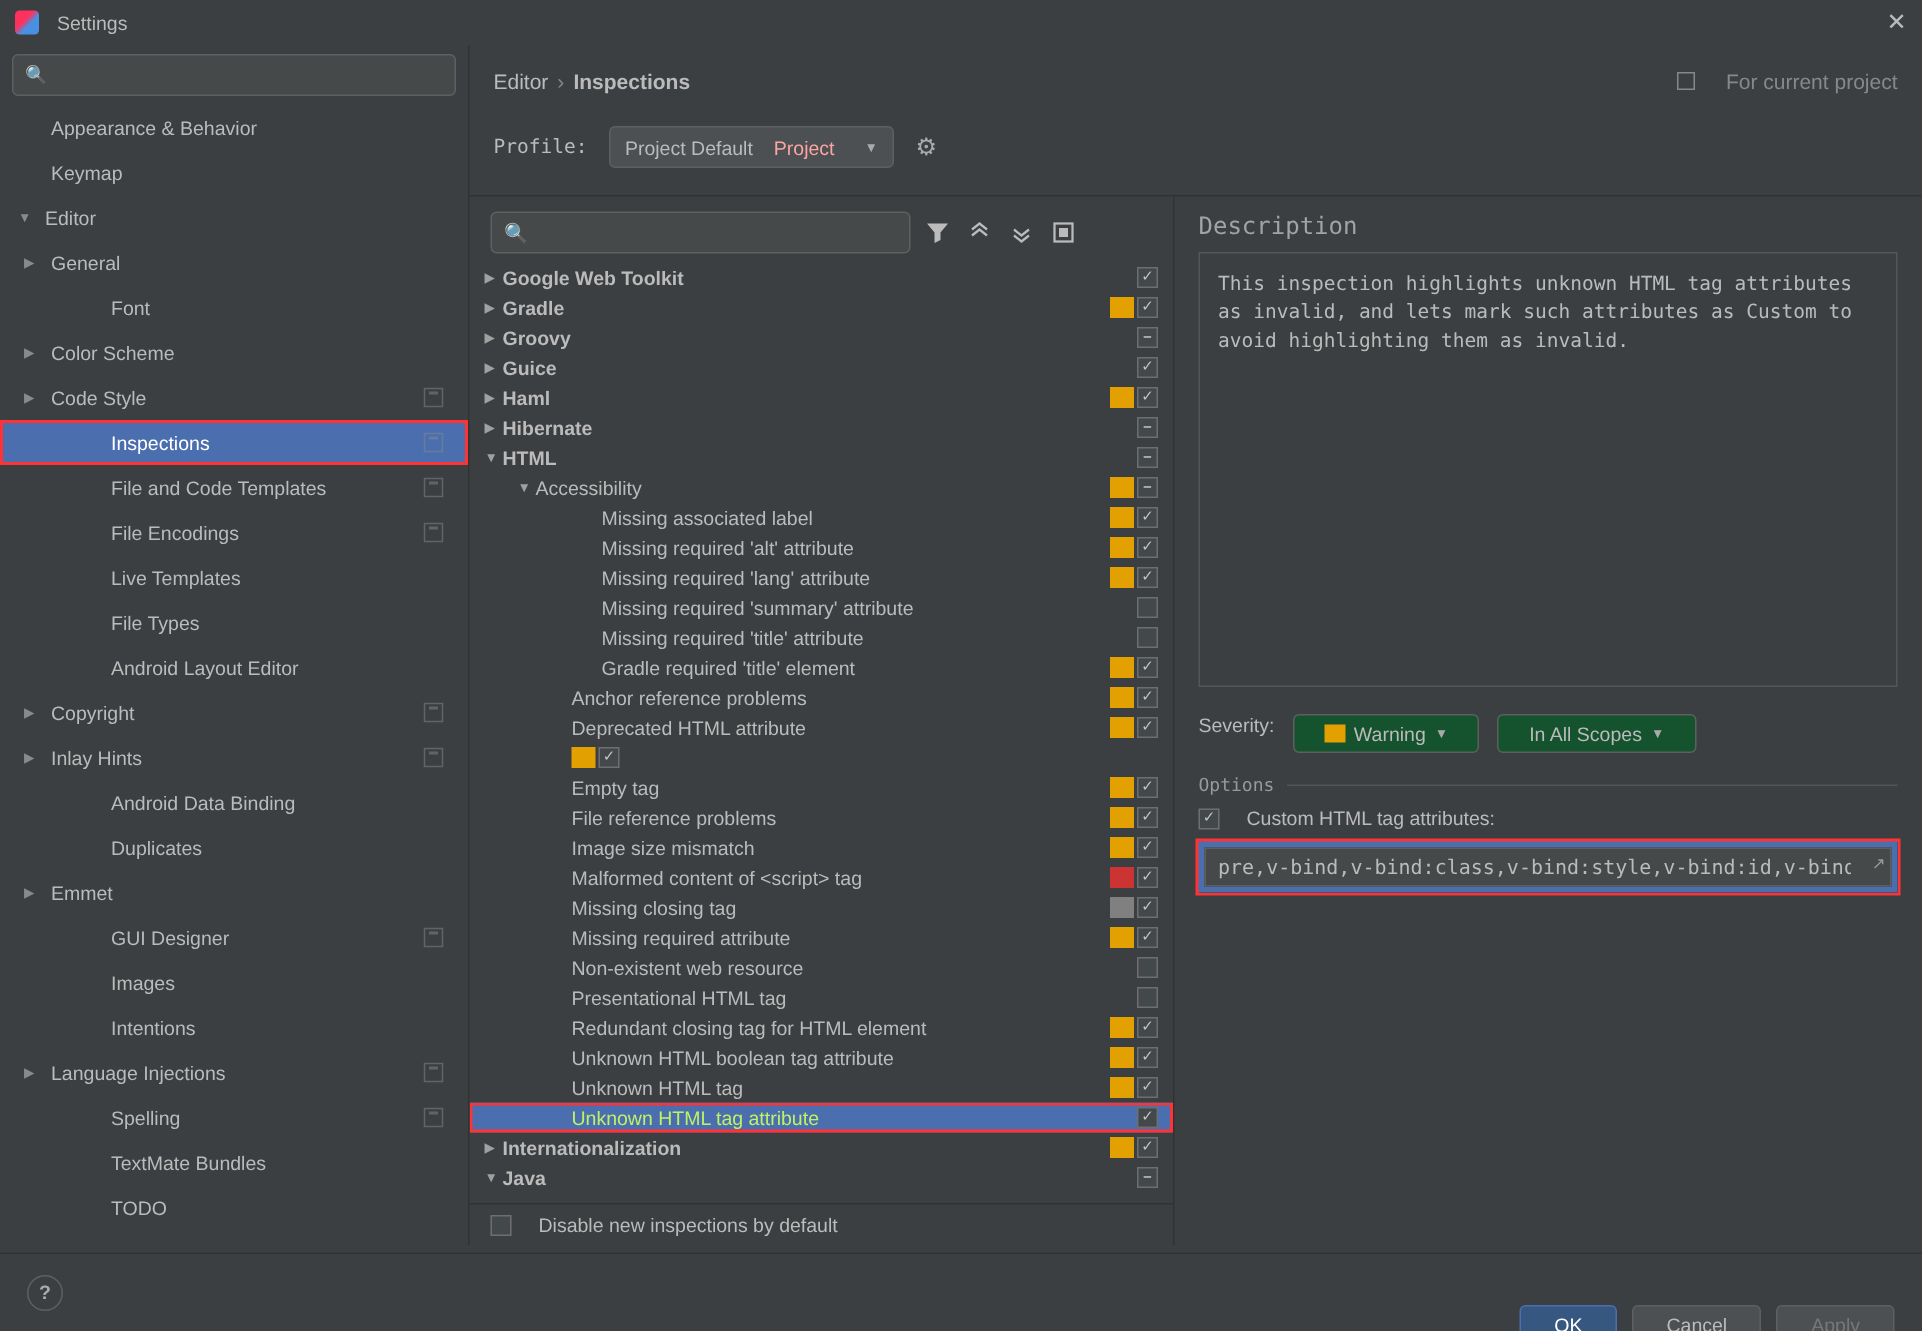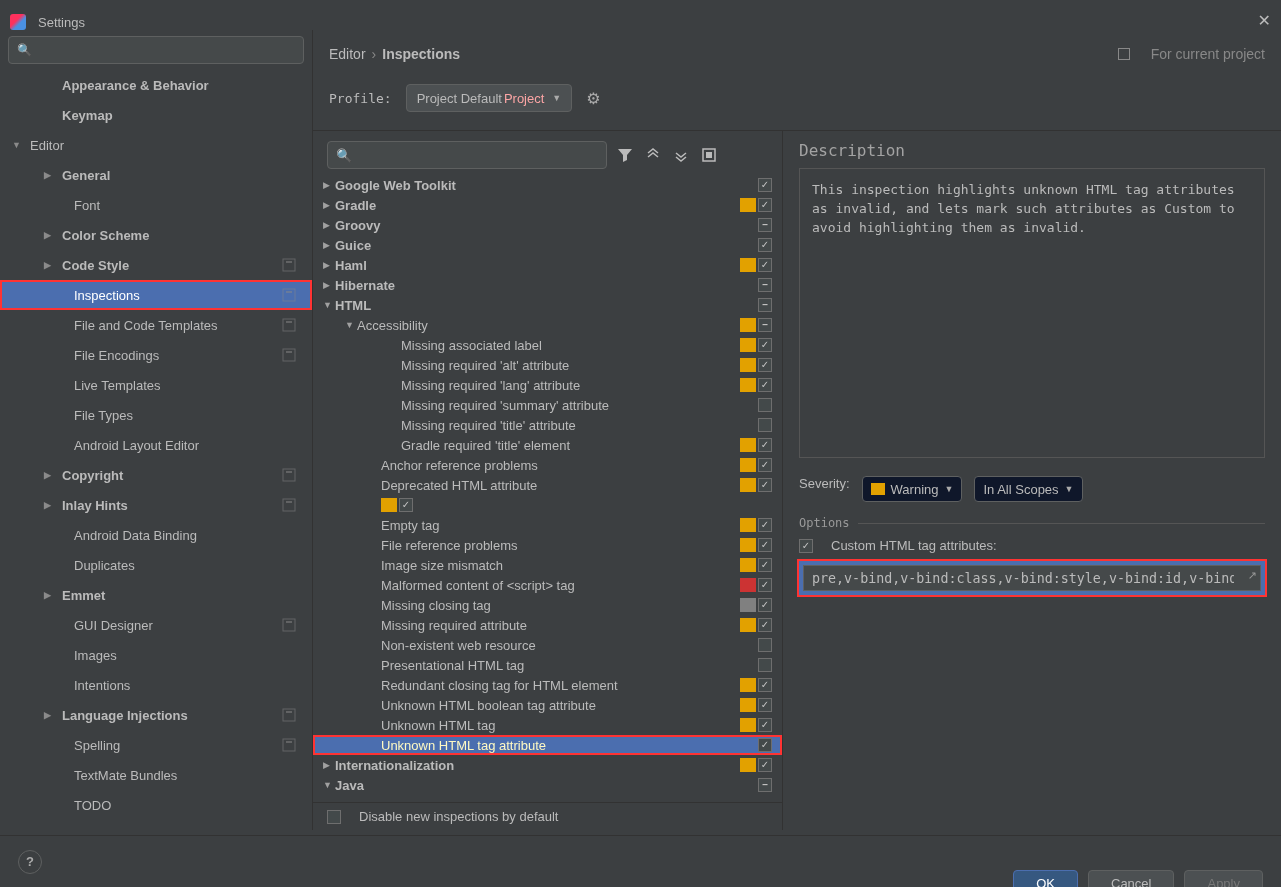--- a/index.html
+++ b/index.html
@@ -1,84 +1,84 @@
 <!DOCTYPE html>
 <html><head>
 <meta charset="utf-8">
 <style>
 * { margin: 0; padding: 0; box-sizing: border-box; font-family: "Segoe UI", Arial, sans-serif; }
 body { background: #3c3f41; color: #bbbbbb; width: 1281px; height: 887px; overflow: hidden; font-size: 13px; }
 
-.titlebar { display: flex; align-items: flex-end; height: 30px; padding: 0 10px; }
+.titlebar { display: flex; align-items: center; height: 30px; padding: 0 10px; }
 .titlebar .app-icon { width: 16px; height: 16px; background: linear-gradient(135deg,#fe315d 0%,#fe315d 40%,#4a90e2 60%,#4a90e2 100%); border-radius: 3px; margin-right: 12px; }
 .titlebar .close { margin-left: auto; cursor: pointer; color: #bbbbbb; font-size: 16px; }
 
 .main { display: flex; height: 800px; }
 
 .sidebar { width: 312px; background: #3c3f41; display: flex; flex-direction: column; }
 .sidebar-search { margin: 6px 8px; height: 28px; background: #45494a; border: 1px solid #5e6060; border-radius: 4px; display: flex; align-items: center; padding: 0 8px; }
 .sidebar-search .sicon { color: #6e6e6e; font-size: 12px; margin-right: 4px; }
 .sidebar-search input { background: transparent; border: none; outline: none; color: #bbbbbb; flex: 1; font-size: 13px; }
 
 .navlist { flex: 1; overflow-y: auto; }
 .nav-item { display: flex; align-items: center; height: 30px; padding-left: 12px; cursor: pointer; font-family: "Consolas","Menlo",monospace; font-size: 13px; }
-.nav-item.l1 { padding-left: 44px; font-weight: bold; }
+.nav-item.l1 { padding-left: 16px; }
 .nav-item.l2 { padding-left: 56px; }
 .nav-item.selected { background: #4b6eaf; color: #ffffff; }
 .nav-item .arrow { width: 12px; display: inline-block; color: #8a8a8a; font-size: 9px; margin-right: 6px; }
 .nav-item .proj { margin-left: auto; margin-right: 16px; width: 14px; height: 14px; opacity: 0.5; }
 .nav-item.highlighted-red { box-shadow: inset 0 0 0 2px #ff3333; }
 
 .content { flex: 1; display: flex; flex-direction: column; border-left: 1px solid #323232; }
 
 .breadcrumb { display: flex; align-items: center; height: 40px; padding: 8px 16px 0; font-family: "Consolas","Menlo",monospace; font-size: 14px; }
 .breadcrumb .sep { margin: 0 6px; color: #888; }
 .breadcrumb .proj-label { margin-left: auto; color: #888; display:flex; align-items:center; gap:21px;}
 .breadcrumb .proj-icon-small { width:12px; height:12px; border:1px solid #888; }
 
 .profile-row { display: flex; align-items: center; padding: 14px 16px 18px; gap: 14px; border-bottom: 1px solid #323232;}
 .profile-label { font-family: "Consolas","Menlo",monospace; }
-.profile-select { display: inline-flex; align-items: center; background: #4c5052; border: 1px solid #5e6060; border-radius: 4px; height: 28px; padding: 0 10px; gap: 2px; font-family: "Consolas","Menlo",monospace; cursor:pointer;}
+.profile-select { display: inline-flex; align-items: center; background: #4c5052; border: 1px solid #5e6060; border-radius: 4px; height: 28px; padding: 0 10px; gap: 14px; font-family: "Consolas","Menlo",monospace; cursor:pointer;}
 .profile-select .sub { color: #fca5a5; }
 .profile-select .dd { color: #aaa; font-size: 9px; margin-left: 6px; }
 .gear { color: #aaa; cursor: pointer; font-size: 16px; }
 
 .insp-body { flex: 1; display: flex; overflow: hidden; }
 .insp-left { width: 470px; display: flex; flex-direction: column; border-right: 1px solid #323232; }
 .insp-toolbar { display: flex; align-items: center; padding: 10px 14px 6px; gap: 8px; }
 .insp-search { flex: 0 0 280px; height: 28px; background: #45494a; border: 1px solid #5e6060; border-radius: 4px; display: flex; align-items: center; padding: 0 8px; }
 .insp-search input { background: transparent; border: none; outline: none; color: #bbbbbb; flex: 1; }
 .tb-icon { width: 20px; height: 20px; display: flex; align-items: center; justify-content: center; color: #bbbbbb; cursor: pointer; font-size: 13px; }
 
 .tree { flex: 1; overflow-y: auto; font-family: "Consolas","Menlo",monospace; font-size: 13px; }
 .tree-row { display: flex; align-items: center; height: 20px; padding-left: 8px; cursor: pointer; }
 .tree-row .tarrow { width: 12px; font-size: 9px; color: #a0a0a0; }
 .tree-row .tlabel { flex: 1; white-space: nowrap; }
 .tree-row.d0 .tlabel { font-weight: bold; }
 .tree-row.d0 { padding-left: 10px; }
 .tree-row.d1 { padding-left: 32px; }
 .tree-row.d2 { padding-left: 56px; }
 .tree-row.d3 { padding-left: 76px; }
-.tree-row.selected { background: #4b6eaf; color: #fef9c3; }
+.tree-row.selected { background: #4b6eaf; color: #bef264; }
 .tree-row.hl-red { box-shadow: inset 0 0 0 2px #ff3333; }
 .sev-box { width: 16px; height: 14px; margin-right: 2px; }
 .sev-yellow { background: #e2a100; }
 .sev-gray { background: #808080; }
 .sev-red { background: #cc3333; }
 .cb { width: 14px; height: 14px; background: #43494a; border: 1px solid #6e6e6e; margin-right: 10px; display: inline-flex; align-items: center; justify-content: center; color: #c4c4c4; font-size: 10px; cursor:pointer; line-height:1;}
 .cb.checked::after { content: "✓"; }
 .cb.mixed::after { content: "–"; font-weight: bold; }
 
 .disable-row { display: flex; align-items: center; padding: 6px 14px; border-top: 1px solid #323232; font-family: "Consolas","Menlo",monospace; gap:8px;}
 
 .insp-right { flex: 1; display: flex; flex-direction: column; padding: 10px 16px 0 16px; overflow: hidden; }
 .desc-label { color: #a3a3a3; font-size: 16px; margin-bottom: 8px; font-family: "Consolas","Menlo",monospace;}
 .desc-box { border: 1px solid #555; height: 290px; padding: 12px; font-family: "Consolas","Menlo",monospace; line-height: 1.45; color: #bbbbbb; }
 .sev-row { display: flex; align-items: flex-start; margin: 18px 0 14px; gap: 12px; font-family: "Consolas","Menlo",monospace; }
-.sev-select { display: inline-flex; align-items: center; background: #0f172a; border: 1px solid #5e6060; border-radius: 4px; height: 26px; padding: 0 8px; gap: 6px; cursor:pointer;}
+.sev-select { display: inline-flex; align-items: center; background: #14532d; border: 1px solid #5e6060; border-radius: 4px; height: 26px; padding: 0 20px; gap: 6px; cursor:pointer;}
 .sev-select .box { width: 14px; height: 12px; background: #e2a100; }
 .sev-select .dd { font-size: 9px; color: #aaa; }
 .options-label { color: #999; font-size: 12px; font-family: "Consolas","Menlo",monospace;}
 .options-hr { flex: 1; border-top: 1px solid #555; margin-left: 8px; }
 .options-head { display:flex; align-items:center; margin-bottom:8px;}
 .opt-check-row { display: flex; align-items: center; gap: 8px; font-family: "Consolas","Menlo",monospace; margin-bottom: 8px; }
 .opt-input-wrap { position: relative; border: 4px solid #4b6eaf; box-shadow: 0 0 0 2px #ff3333; }
 .opt-input { width: 100%; height: 26px; background: #45494a; border: 1px solid #5e6060; padding: 0 26px 0 8px; color: #bbbbbb; font-family: "Consolas","Menlo",monospace; outline:none;}
 .opt-expand { position: absolute; right: 4px; top: 4px; color: #999; cursor: pointer; font-size: 11px; }
 

